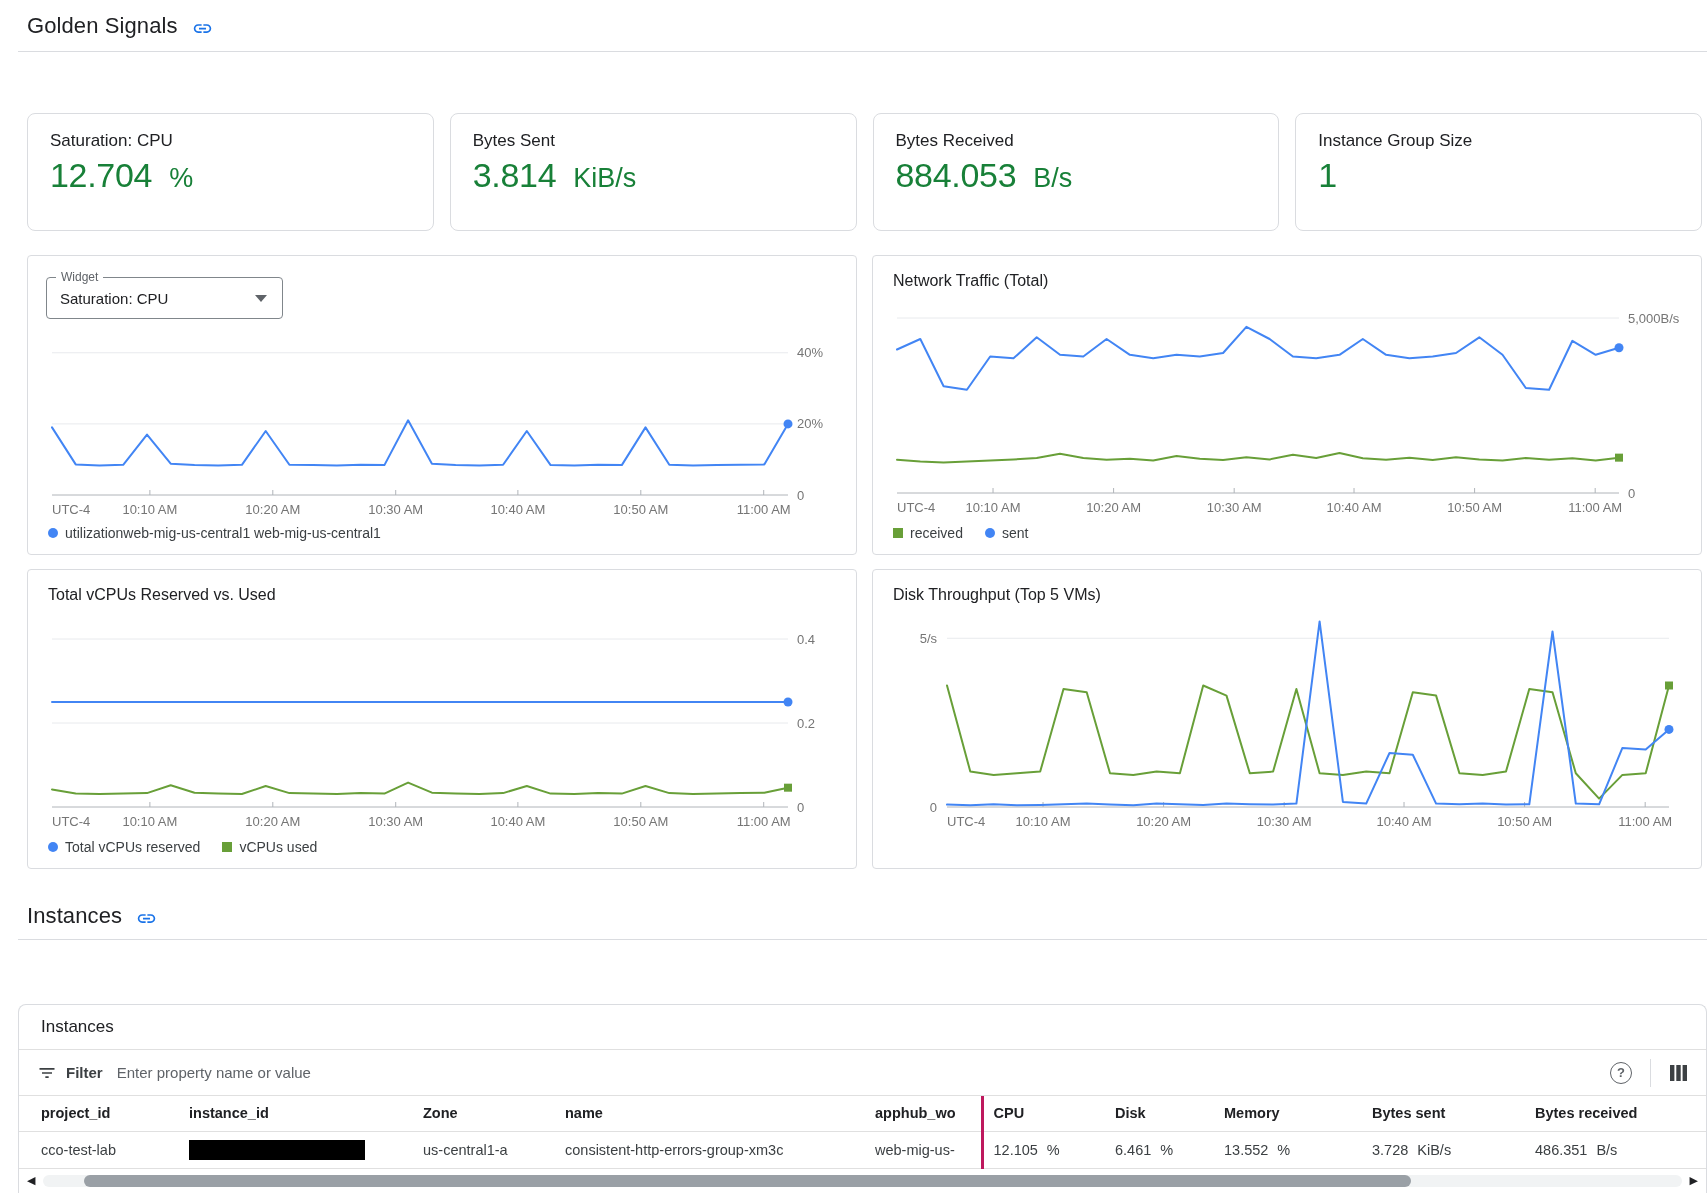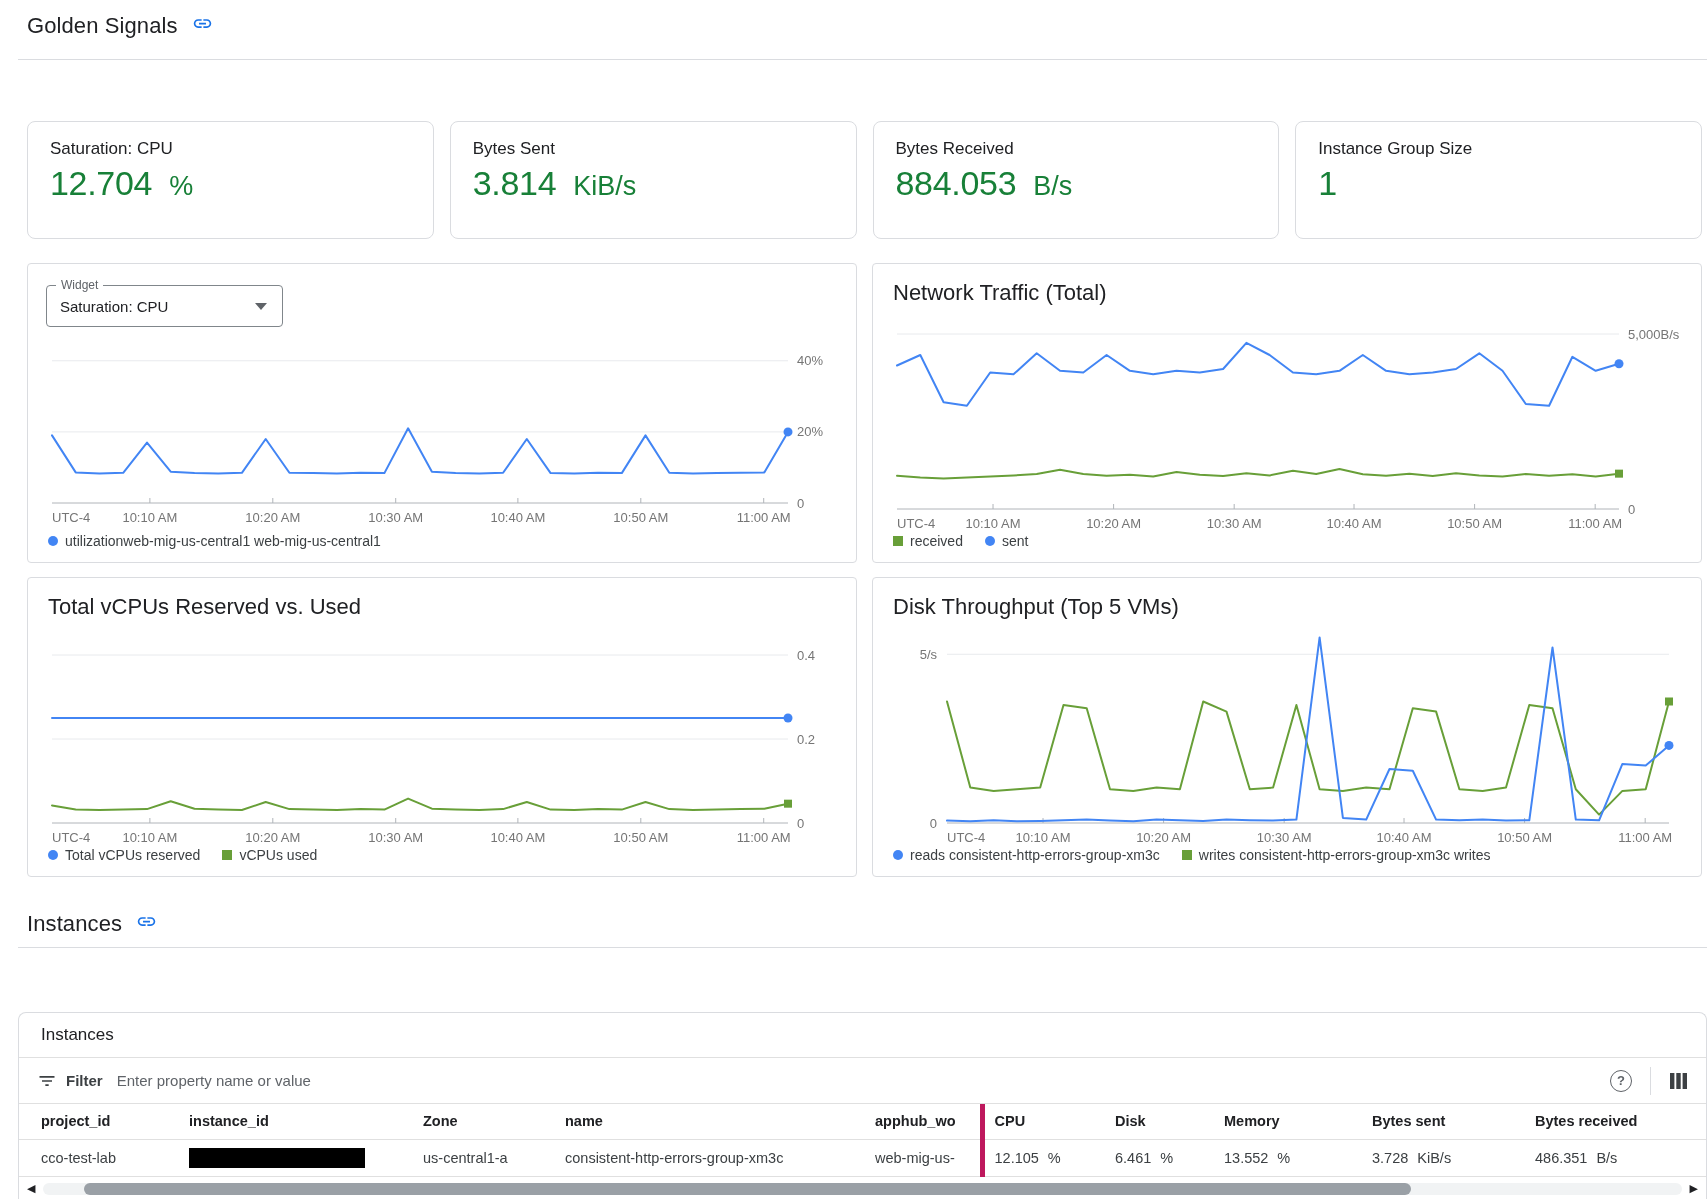--- a/index.html
+++ b/index.html
@@ -1,33 +1,33 @@
 <!DOCTYPE html>
 <html><head>
 <meta charset="utf-8">
 <style>
   *{box-sizing:border-box;margin:0;padding:0}
   html,body{width:1707px;height:1199px}
   body{background:#fff;font-family:"Liberation Sans","DejaVu Sans",sans-serif;color:#202124;overflow:hidden}
   svg{font-family:inherit}
-  .section-header{display:flex;align-items:flex-start;gap:14px;margin-left:18px;padding:13px 9px 20px 9px;border-bottom:1px solid #dadce0}
+  .section-header{display:flex;align-items:flex-end;gap:14px;margin-left:18px;padding:13px 9px 12px 9px;border-bottom:1px solid #dadce0}
   .section-header h1{font-size:22px;font-weight:400;color:#202124;letter-spacing:.1px}
   .link-btn{display:inline-flex;align-items:center;cursor:pointer}
   
   .scores{display:grid;grid-template-columns:repeat(4,1fr);gap:16px;margin:61px 5px 0 27px}
   .score-card{height:118px;background:#fff;border:1px solid #dadce0;border-radius:8px;padding:17px 22px}
   .score-label{font-size:17px;color:#202124}
   .score-valrow{margin-top:5px;display:flex;align-items:baseline;gap:17px}
   .score-value{font-size:34px;font-weight:500;letter-spacing:-.3px}
   .score-unit{font-size:27px;font-weight:500}
   
   .charts-row{display:grid;grid-template-columns:1fr 1fr;gap:15px;margin:24px 5px 0 27px}
   .charts-row.second{margin-top:14px}
   .chart-card{height:300px;background:#fff;border:1px solid #dadce0;border-radius:4px;padding:13px 16px 9px 16px;display:flex;flex-direction:column}
-  .chart-title{font-size:22px;font-weight:400;color:#202124;margin:3px 0 0 4px}
+  .chart-title{font-size:16px;font-weight:400;color:#202124;margin:3px 0 0 4px}
   .chart-plot{flex:1;min-height:0}
   .legend{display:flex;align-items:center;gap:22px;height:24px;font-size:14px;color:#3c4043;margin-left:4px;overflow:hidden;white-space:nowrap}
   .legend-item{display:inline-flex;align-items:center;cursor:pointer}
   .mk{width:10px;height:10px;display:inline-block;margin-right:7px;flex:none}
   .mk-ci{border-radius:50%}
   
   .widget-select{position:relative;width:237px;height:42px;border:1px solid #80868b;border-radius:4px;display:flex;align-items:center;padding:0 13px;margin:8px 0 2px 2px;cursor:pointer;background:#fff}
   .widget-select .flabel{position:absolute;top:-8px;left:9px;background:#fff;padding:0 5px;font-size:12px;color:#5f6368}
   .widget-select .val{font-size:15px;color:#202124;flex:1}
   .caret{width:0;height:0;border-left:6px solid transparent;border-right:6px solid transparent;border-top:7px solid #5f6368;margin-right:2px}
@@ -39,21 +39,21 @@
   .filter-input{flex:1;border:none;outline:none;font-size:15px;color:#0f766e;font-family:inherit;background:transparent}
   .filter-input::placeholder{color:#5f6368}
   .icon-btn{display:inline-flex;align-items:center;justify-content:center;cursor:pointer}
   .help-circle{width:22px;height:22px;border:1.7px solid #5f6368;border-radius:50%;display:inline-flex;align-items:center;justify-content:center;font-size:13px;font-weight:700;color:#5f6368}
   .vdiv{width:1px;height:28px;background:#dadce0;margin:0 18px}
   table{width:100%;border-collapse:collapse;table-layout:fixed;font-size:14.5px}
   th,td{text-align:left;padding:0 10px;white-space:nowrap;overflow:hidden}
   th{height:35px;font-weight:700;color:#202124;border-bottom:1px solid #e0e0e0;cursor:pointer}
   td{height:37px;color:#3c4043;border-bottom:1px solid #e0e0e0}
   th:first-child,td:first-child{padding-left:22px}
-  .col-apphub{border-right:5px solid #be185d}
+  .col-apphub{border-right:3px solid #be185d}
   .unit{margin-left:9px}
   .redact{width:176px;height:20px;background:#000;margin-top:1px}
   
   .hscroll{height:24px;display:flex;align-items:center;padding:0 8px}
   .scroll-arrow{font-size:11px;color:#202124;cursor:pointer;line-height:1}
   .track{flex:1;height:12px;background:#f1f3f4;border-radius:6px;margin:0 8px;position:relative}
   .thumb{position:absolute;left:2.5%;top:0;height:12px;width:81%;background:#9aa0a6;border-radius:6px;cursor:grab}
 </style>
 </head>
 <body>
@@ -237,30 +237,20 @@
           <text x="515.0260000000001" y="222" fill="#757575" font-size="13" text-anchor="middle">10:40 AM</text>
           <line x1="635.6" y1="198" x2="635.6" y2="203" stroke="#b0b4b9"></line>
           <text x="635.6" y="222" fill="#757575" font-size="13" text-anchor="middle">10:50 AM</text>
           <line x1="756.174" y1="198" x2="756.174" y2="203" stroke="#b0b4b9"></line>
           <text x="756.174" y="222" fill="#757575" font-size="13" text-anchor="middle">11:00 AM</text>
           <polyline points="58.0,81.5 81.3,167.6 104.6,170.9 127.9,169.3 151.2,167.6 174.5,84.9 197.7,88.2 221.0,169.3 244.3,170.9 267.6,167.6 290.9,169.3 314.2,81.5 337.5,91.6 360.8,169.3 384.1,167.6 407.4,84.9 430.6,169.3 453.9,170.9 477.2,167.6 500.5,169.3 523.8,88.2 547.1,91.6 570.4,169.3 593.7,170.9 617.0,167.6 640.3,84.9 663.5,88.2 686.8,169.3 710.1,194.6 733.4,170.9 756.7,169.3 780.0,81.5" fill="none" stroke="#689f38" stroke-width="2" stroke-linejoin="round" stroke-linecap="round"></polyline>
           <rect x="776" y="77.49999999999999" width="8" height="8" fill="#689f38"></rect>
           <polyline points="58.0,200.6 81.3,201.3 104.6,200.3 127.9,201.3 151.2,201.0 174.5,200.3 197.7,199.6 221.0,200.6 244.3,201.3 267.6,199.6 290.9,200.3 314.2,201.0 337.5,199.6 360.8,200.3 384.1,200.6 407.4,199.6 430.6,17.4 453.9,197.9 477.2,199.6 500.5,149.0 523.8,150.7 547.1,199.6 570.4,200.3 593.7,199.6 617.0,200.6 640.3,200.3 663.5,27.5 686.8,199.6 710.1,200.3 733.4,143.9 756.7,145.6 780.0,125.4" fill="none" stroke="#4285f4" stroke-width="2" stroke-linejoin="round" stroke-linecap="round"></polyline>
           <circle cx="780" cy="125.375" r="4.5" fill="#4285f4"></circle>
         </svg>
-      </div>
-    <div class="legend">
-        <span class="legend-item">
-          <span class="mk mk-ci" style="background: rgb(66, 133, 244);"></span>
-          <span>reads consistent-http-errors-group-xm3c</span>
-        </span>
-        <span class="legend-item">
-          <span class="mk mk-sq" style="background: rgb(104, 159, 56);"></span>
-          <span>writes consistent-http-errors-group-xm3c writes</span>
-        </span>
       </div>
   </div>
 </div>
 
 <header class="section-header" style="margin-top:28px;padding-top:6px;padding-bottom:10px">
   <h1>Instances</h1>
   <span class="link-btn acc-link" style="color: rgb(26, 115, 232);">
     <svg width="21" height="21" viewBox="0 0 24 24" fill="currentColor">
         <path d="M3.9 12c0-1.71 1.39-3.1 3.1-3.1h4V7H7c-2.76 0-5 2.24-5 5s2.24 5 5 5h4v-1.9H7c-1.71 0-3.1-1.39-3.1-3.1zM8 13h8v-2H8v2zm9-6h-4v1.9h4c1.71 0 3.1 1.39 3.1 3.1s-1.39 3.1-3.1 3.1h-4V17h4c2.76 0 5-2.24 5-5s-2.24-5-5-5z"></path>
       </svg>

